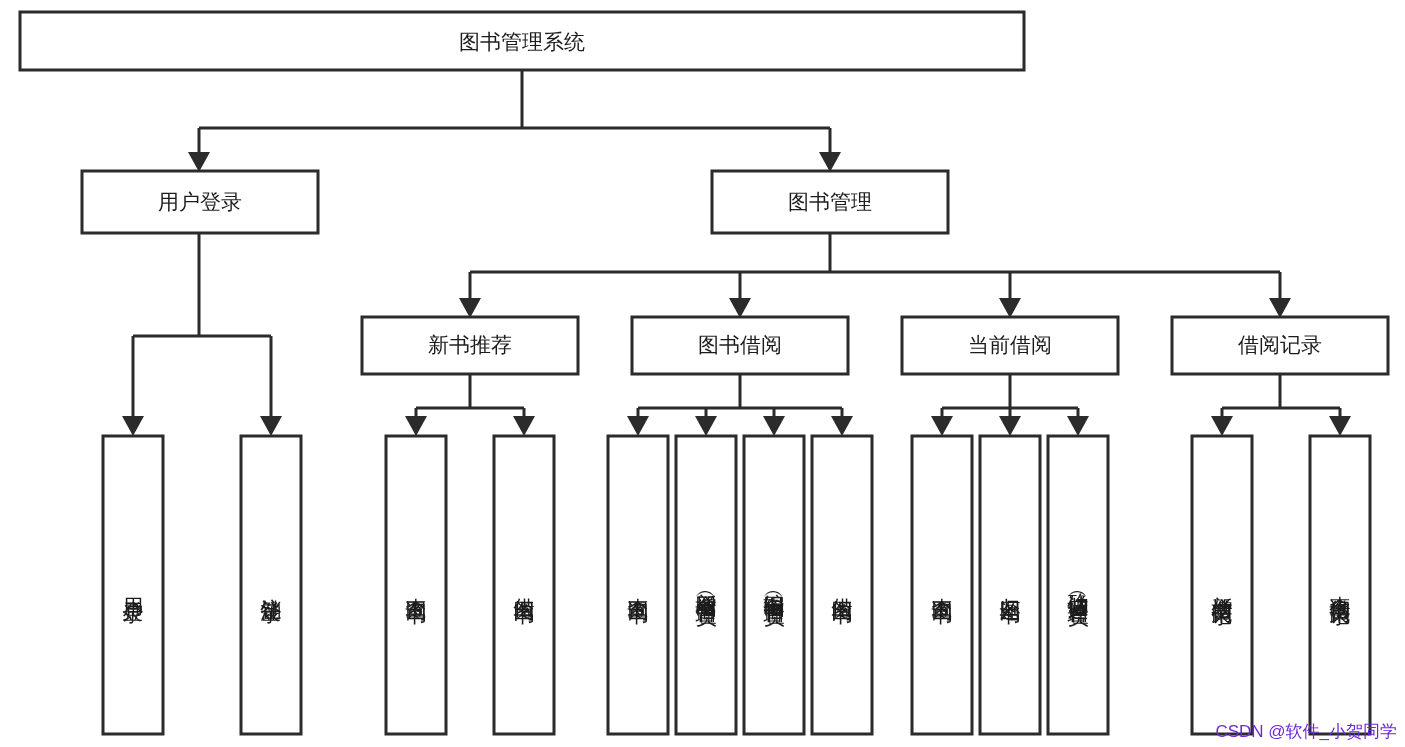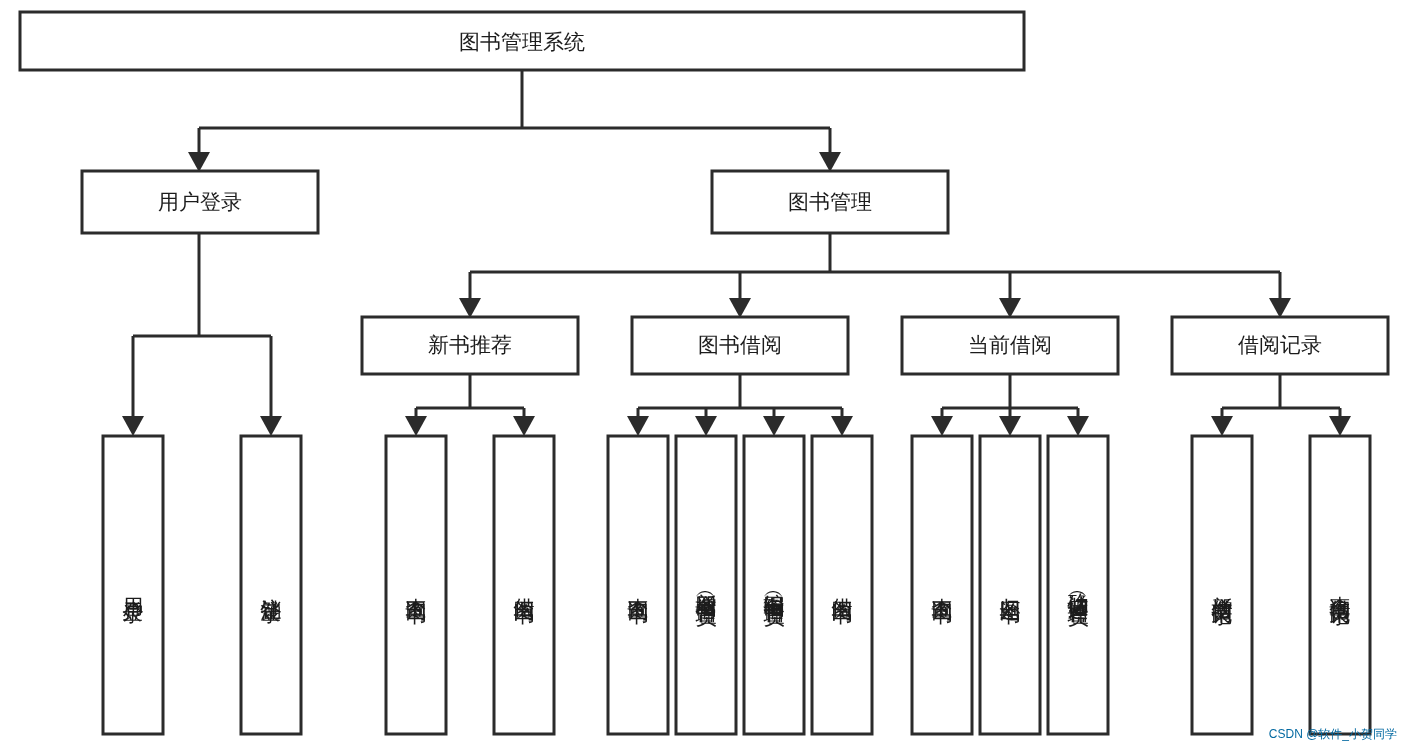--- a/index.html
+++ b/index.html
@@ -27,21 +27,21 @@
     font-size:21px;line-height:1.05;color:#1c1c1c;
     letter-spacing:2px;
     white-space:nowrap;
     pointer-events:none;
   }
   .link{stroke:#2b2b2b;stroke-width:3;fill:none;}
   .arrowhead{fill:#2b2b2b;}
   #watermark{
     position:absolute;right:8px;bottom:4px;
     font-family:"Liberation Sans","DejaVu Sans",sans-serif;
-    font-size:12px;color:#0369a1;
+    font-size:17px;color:#6d28d9;
     white-space:nowrap;
   }
 </style>
 </head>
 <body>
 
 <div id="diagram-root">
 
   <svg id="tree" viewBox="0 0 1405 747">
     <defs>

